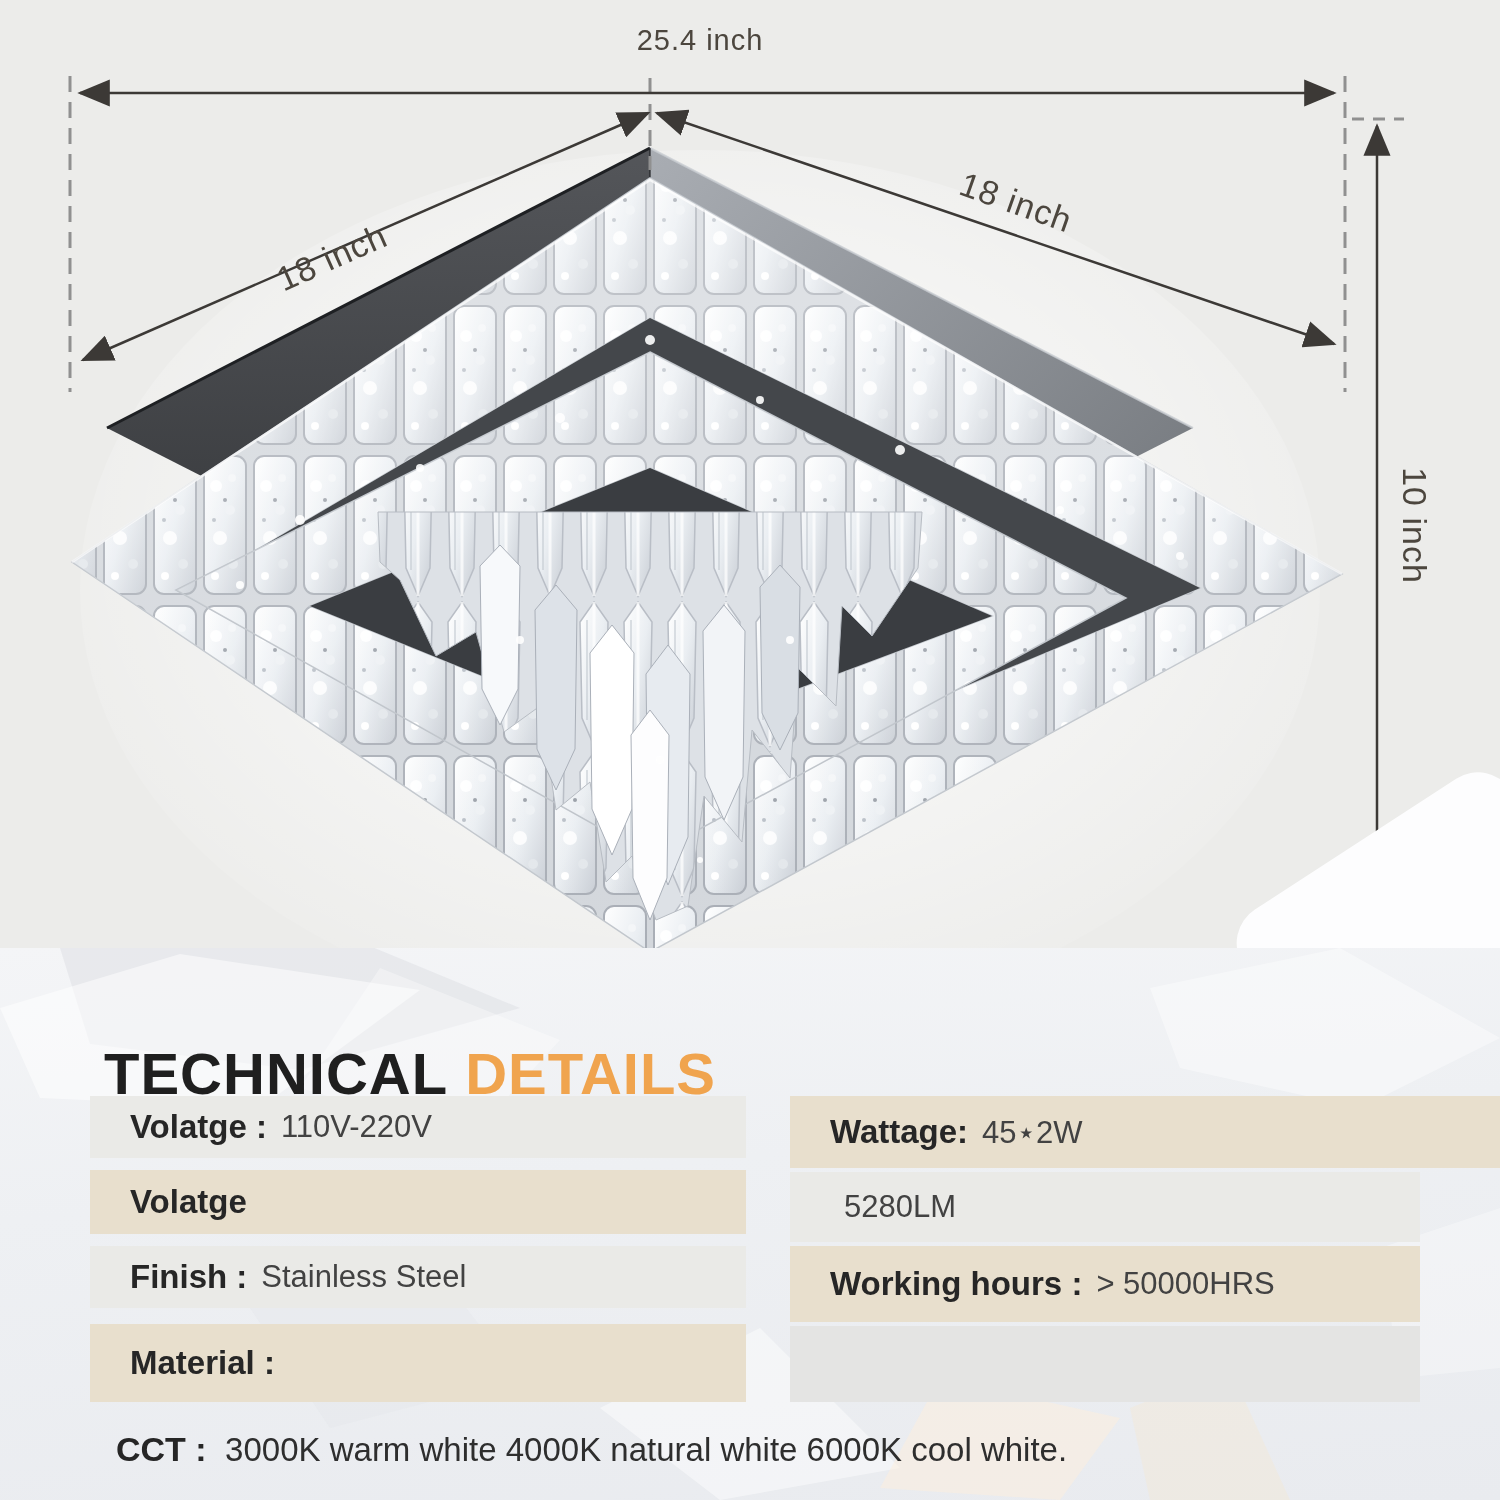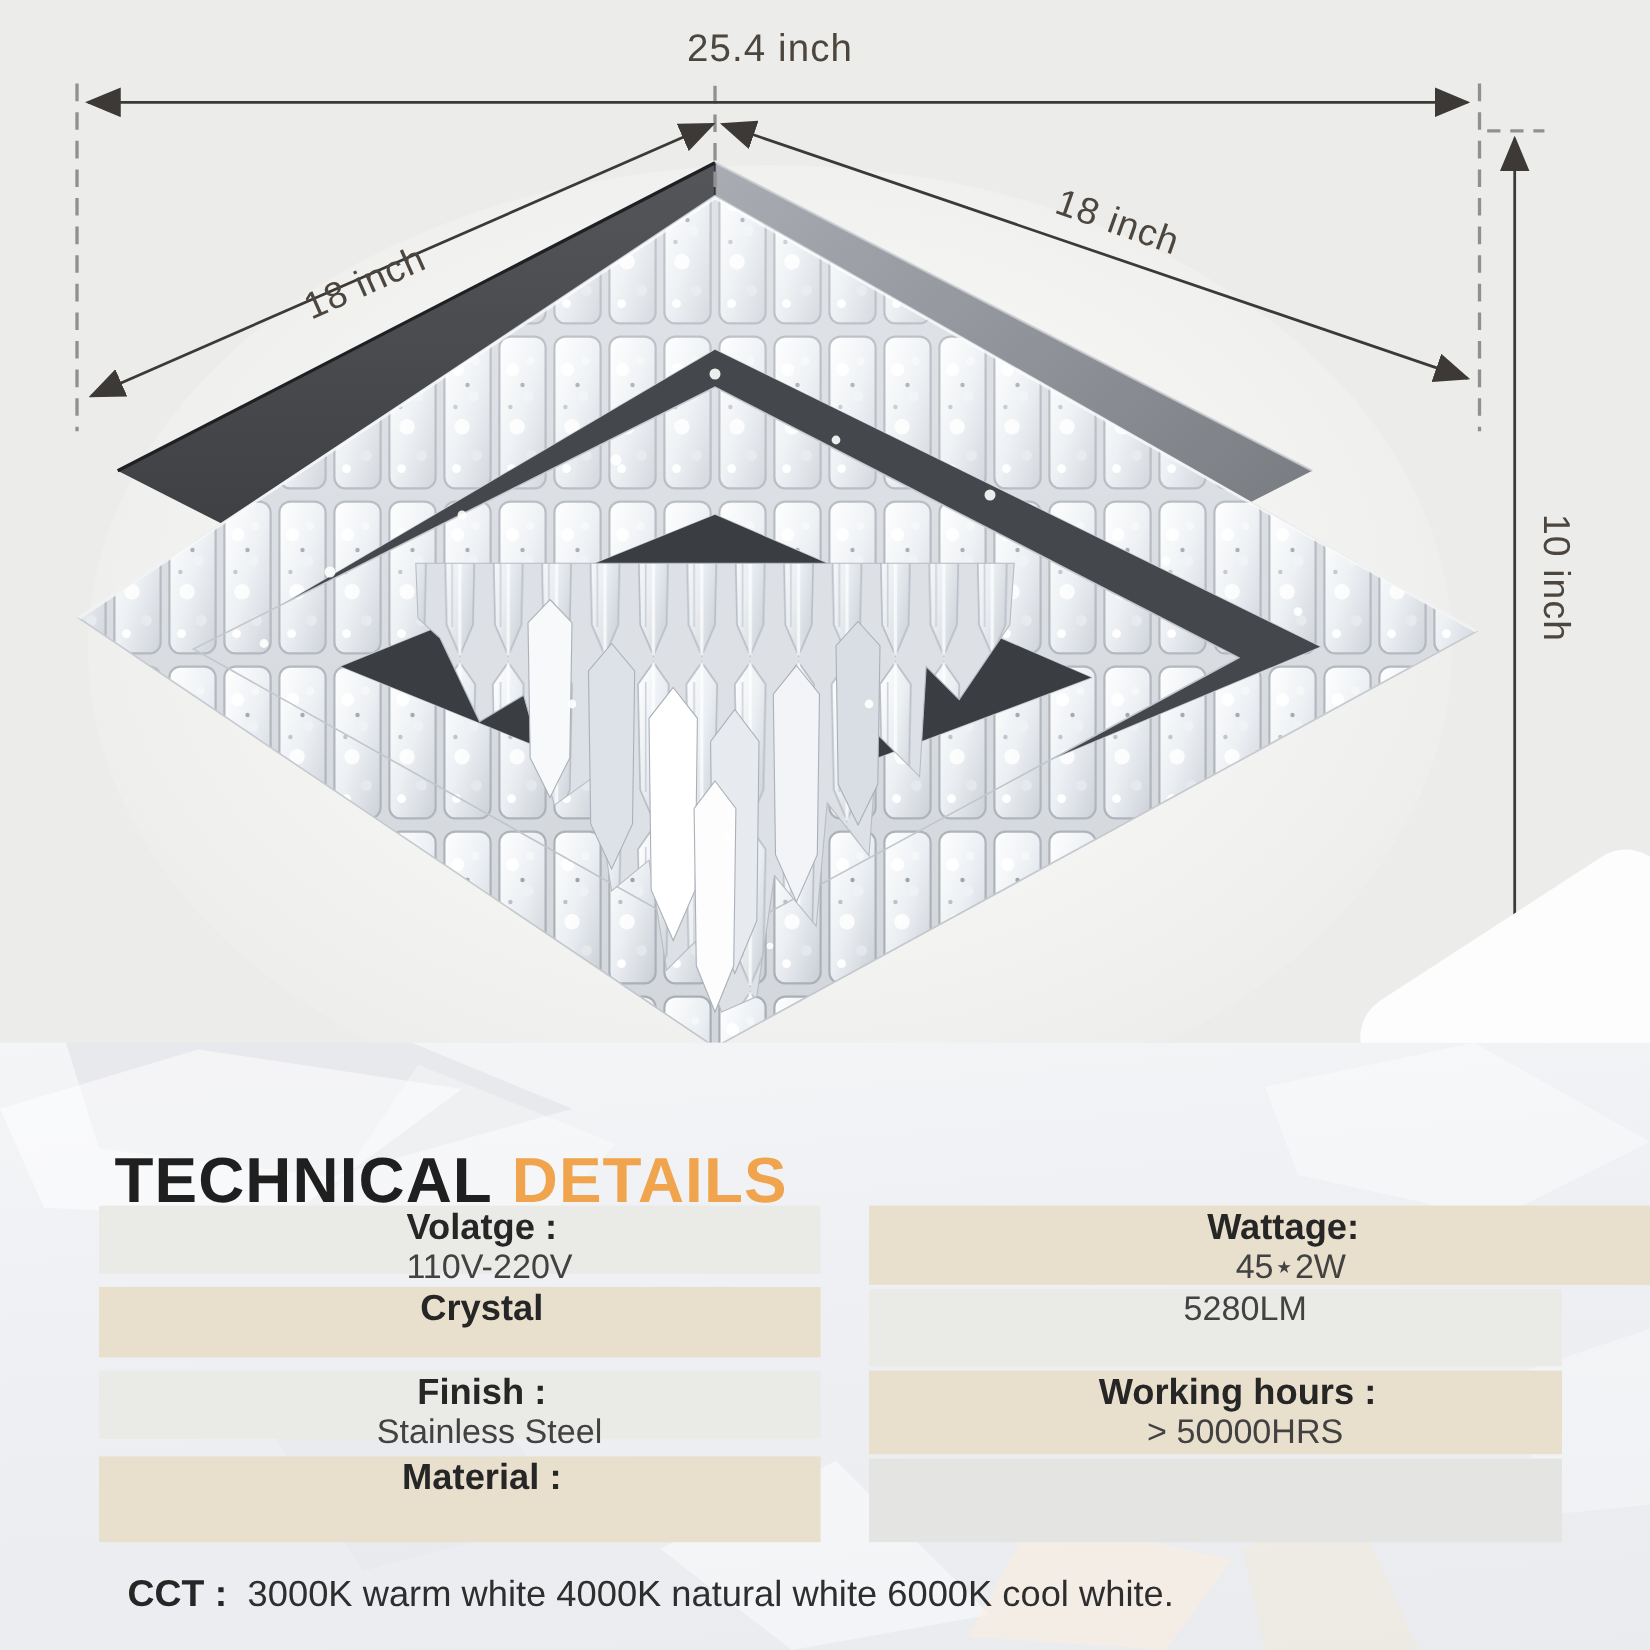--- a/index.html
+++ b/index.html
@@ -4,33 +4,33 @@
 <style>
   html,body{margin:0;padding:0;background:#fff;}
   .canvas{position:relative;width:1500px;height:1500px;overflow:hidden;
     font-family:"Liberation Sans","DejaVu Sans",sans-serif;background:#ececea;}
 
   
   .photo-area{position:absolute;left:0;top:0;width:1500px;height:948px;background:#ececea;}
   .corner-wedge{position:absolute;right:-70px;top:828px;width:320px;height:200px;background:#fdfdfe;
     transform:rotate(-33deg);border-radius:40px;}
   .dim-label{position:absolute;color:#4c463e;font-size:34px;letter-spacing:1px;text-align:center;}
-  .dim-label.w{left:520px;top:24px;width:360px;font-size:35px;}
+  .dim-label.w{left:520px;top:24px;width:360px;font-size:29px;}
   .dim-label.dl{left:232px;top:238px;width:200px;transform:rotate(-24deg);}
   .dim-label.dr{left:916px;top:183px;width:200px;transform:rotate(19.5deg);}
   .dim-label.h{left:1314px;top:506px;width:200px;transform:rotate(90deg);}
 
   
   .tech-area{position:absolute;left:0;top:948px;width:1500px;height:552px;
     background:linear-gradient(175deg,#f4f5f7 0%,#eef0f3 40%,#e9ebef 100%);}
   .tech-bg{position:absolute;left:0;top:0;width:1500px;height:552px;}
   .tech-heading{position:absolute;left:104px;top:44px;font-size:58px;font-weight:700;
     letter-spacing:1px;color:#1f1f1f;white-space:nowrap;}
   .tech-heading .accent{color:#f0a44e;}
-  .spec-row{position:absolute;display:flex;align-items:center;padding-left:40px;box-sizing:border-box;flex-direction:column;}
+  .spec-row{position:absolute;display:flex;align-items:center;padding-left:40px;box-sizing:border-box;}
   .spec-row.beige{background:#e8dfcd;}
   .spec-row.gray{background:#eaeae7;}
   .spec-row.empty{background:#e4e4e3;}
   .spec-lbl{font-size:33px;font-weight:700;color:#262626;white-space:nowrap;}
   .spec-val{font-size:31px;font-weight:400;color:#424242;margin-left:14px;white-space:nowrap;}
   .cct-line{position:absolute;left:116px;top:482px;white-space:nowrap;text-align:center;}
   .cct-line .spec-lbl{font-size:34px;}
   .cct-line .spec-val{font-size:33px;color:#2e2e2e;}
 </style>
 </head>
@@ -179,21 +179,21 @@
       <polygon points="250,360 420,300 520,430 330,480" fill="#e6e8ec" opacity="0.5"></polygon>
     </svg>
 
     <h2 class="tech-heading"><span>TECHNICAL</span>&nbsp;<span class="accent">DETAILS</span></h2>
 
     <div class="spec-row gray" style="left:90px;top:148px;width:656px;height:62px;">
       <span class="spec-lbl">Volatge :</span>
       <span class="spec-val">110V-220V</span>
     </div>
     <div class="spec-row beige" style="left:90px;top:222px;width:656px;height:64px;">
-      <span class="spec-lbl">Crystal</span>
+      <span class="spec-lbl">Volatge</span>
       <span class="spec-val"></span>
     </div>
     <div class="spec-row gray" style="left:90px;top:298px;width:656px;height:62px;">
       <span class="spec-lbl">Finish :</span>
       <span class="spec-val">Stainless Steel</span>
     </div>
     <div class="spec-row beige" style="left:90px;top:376px;width:656px;height:78px;">
       <span class="spec-lbl">Material :</span>
     </div>
 

